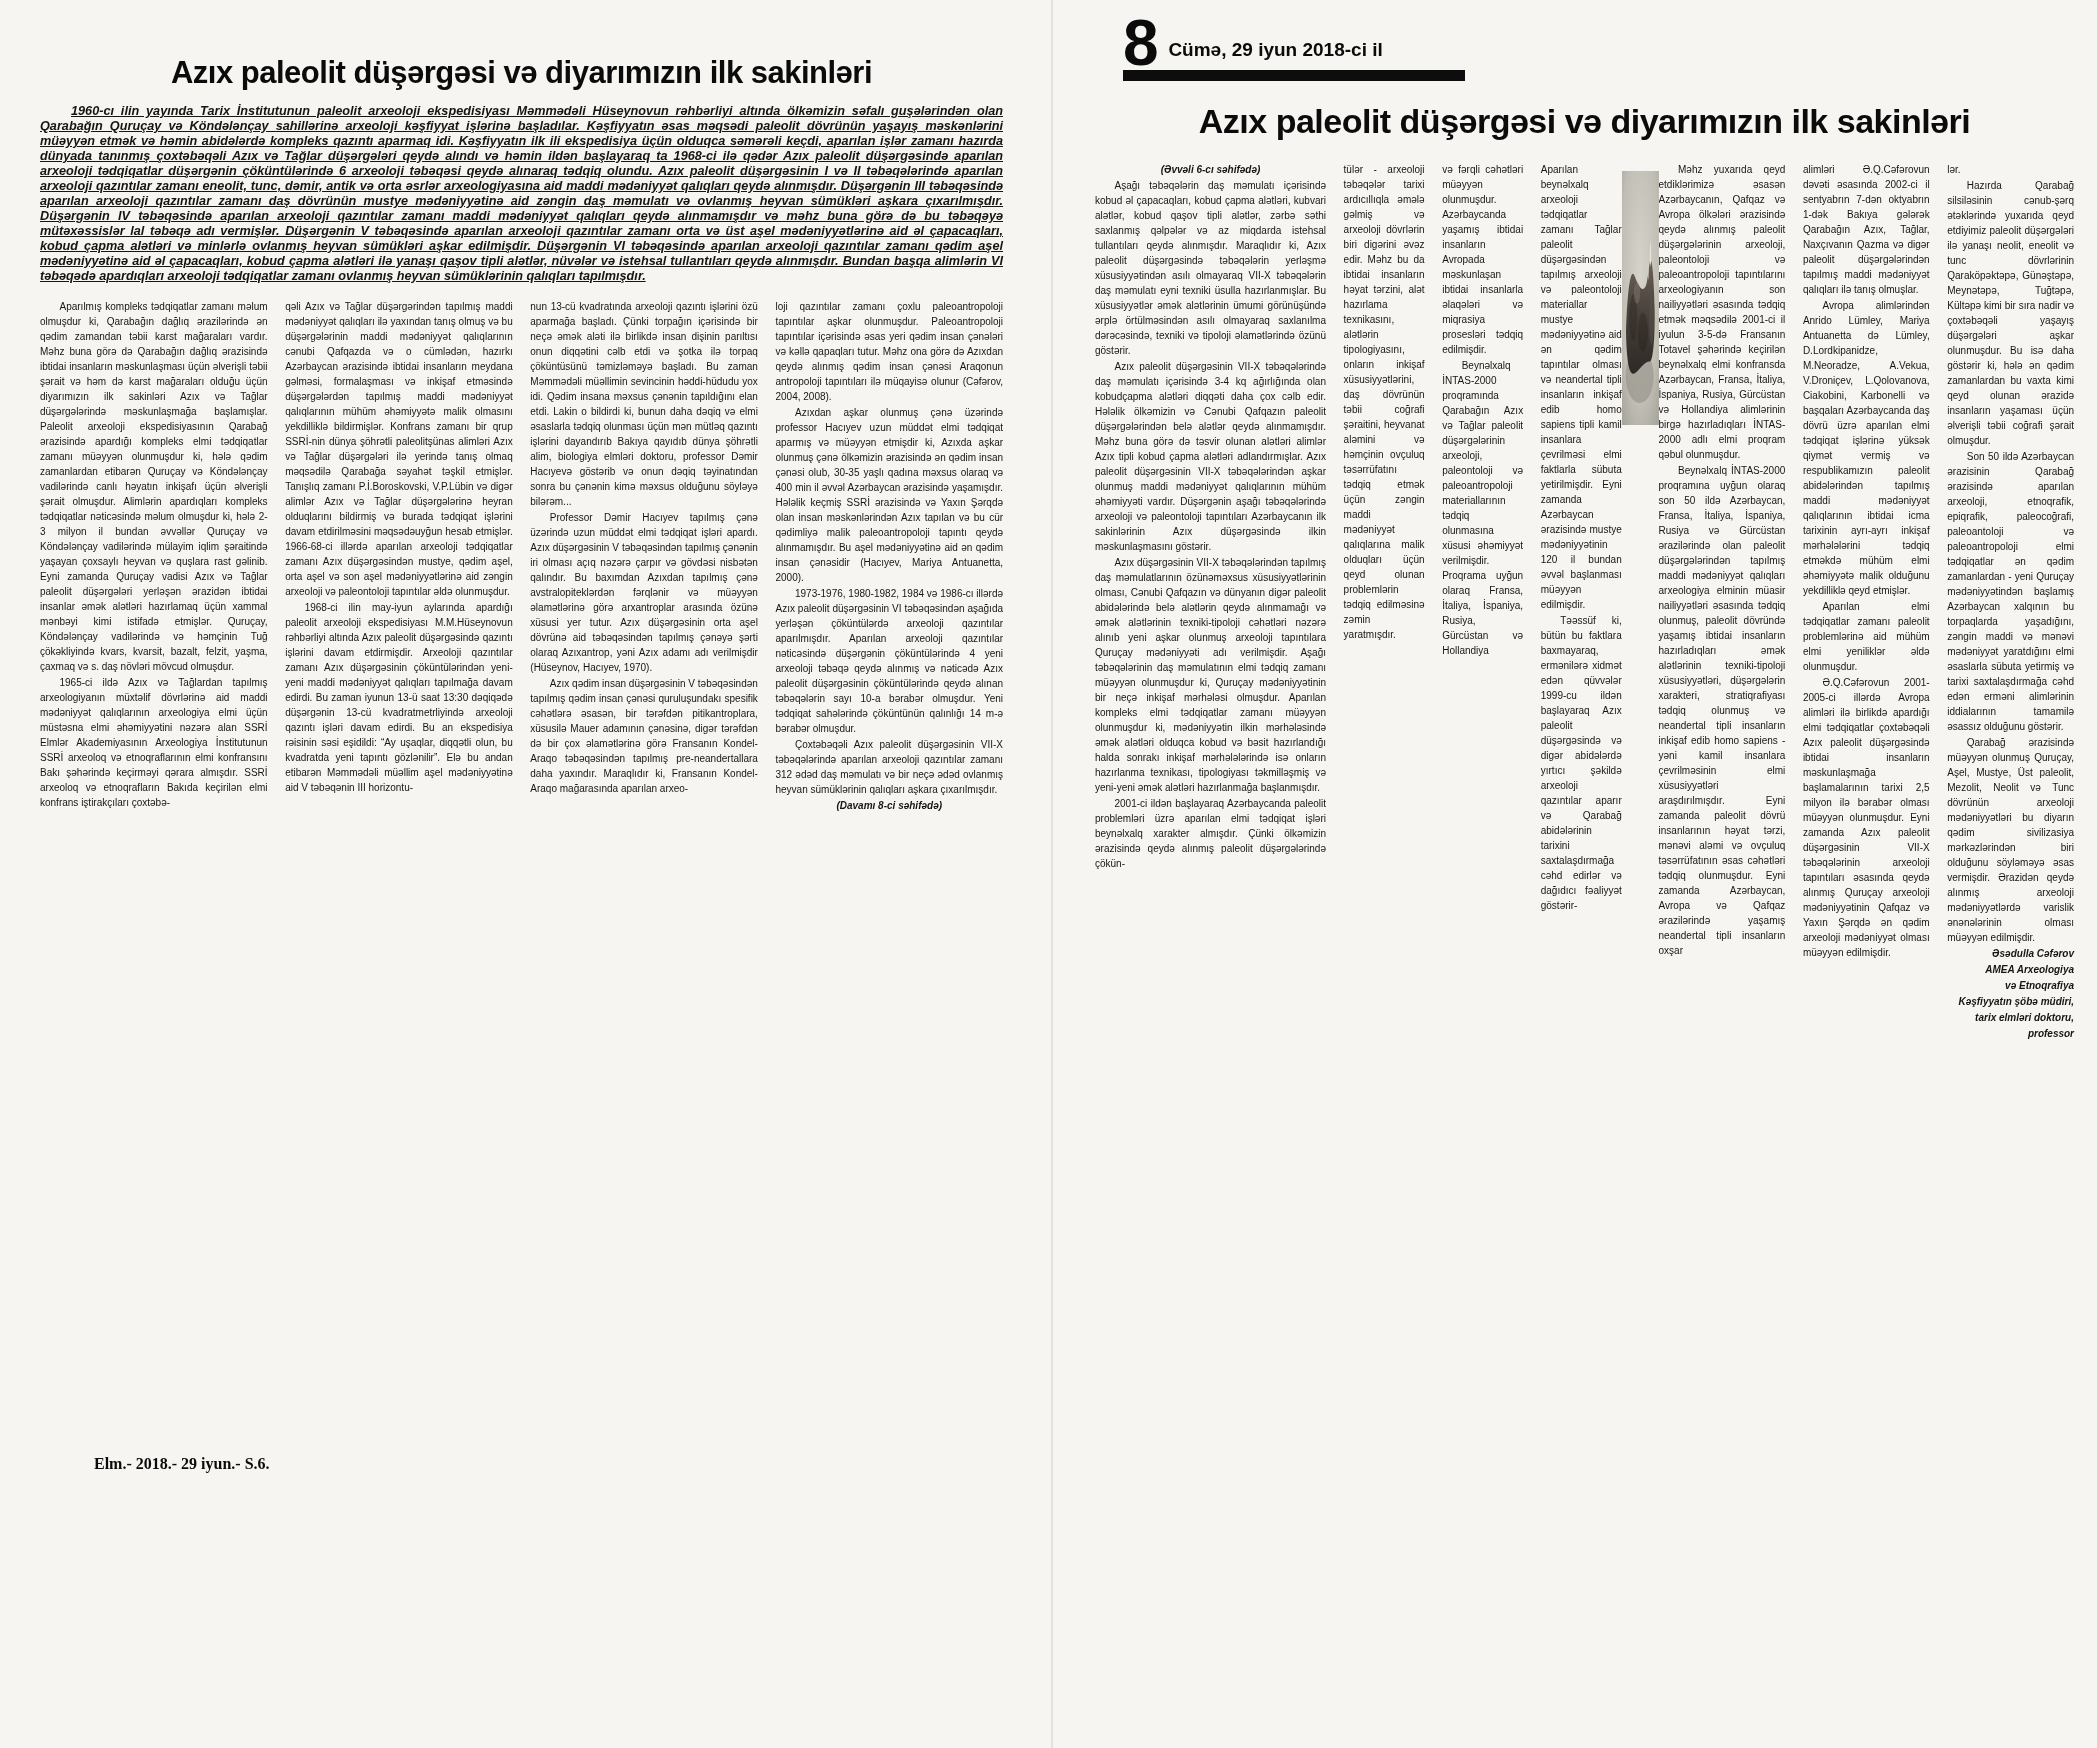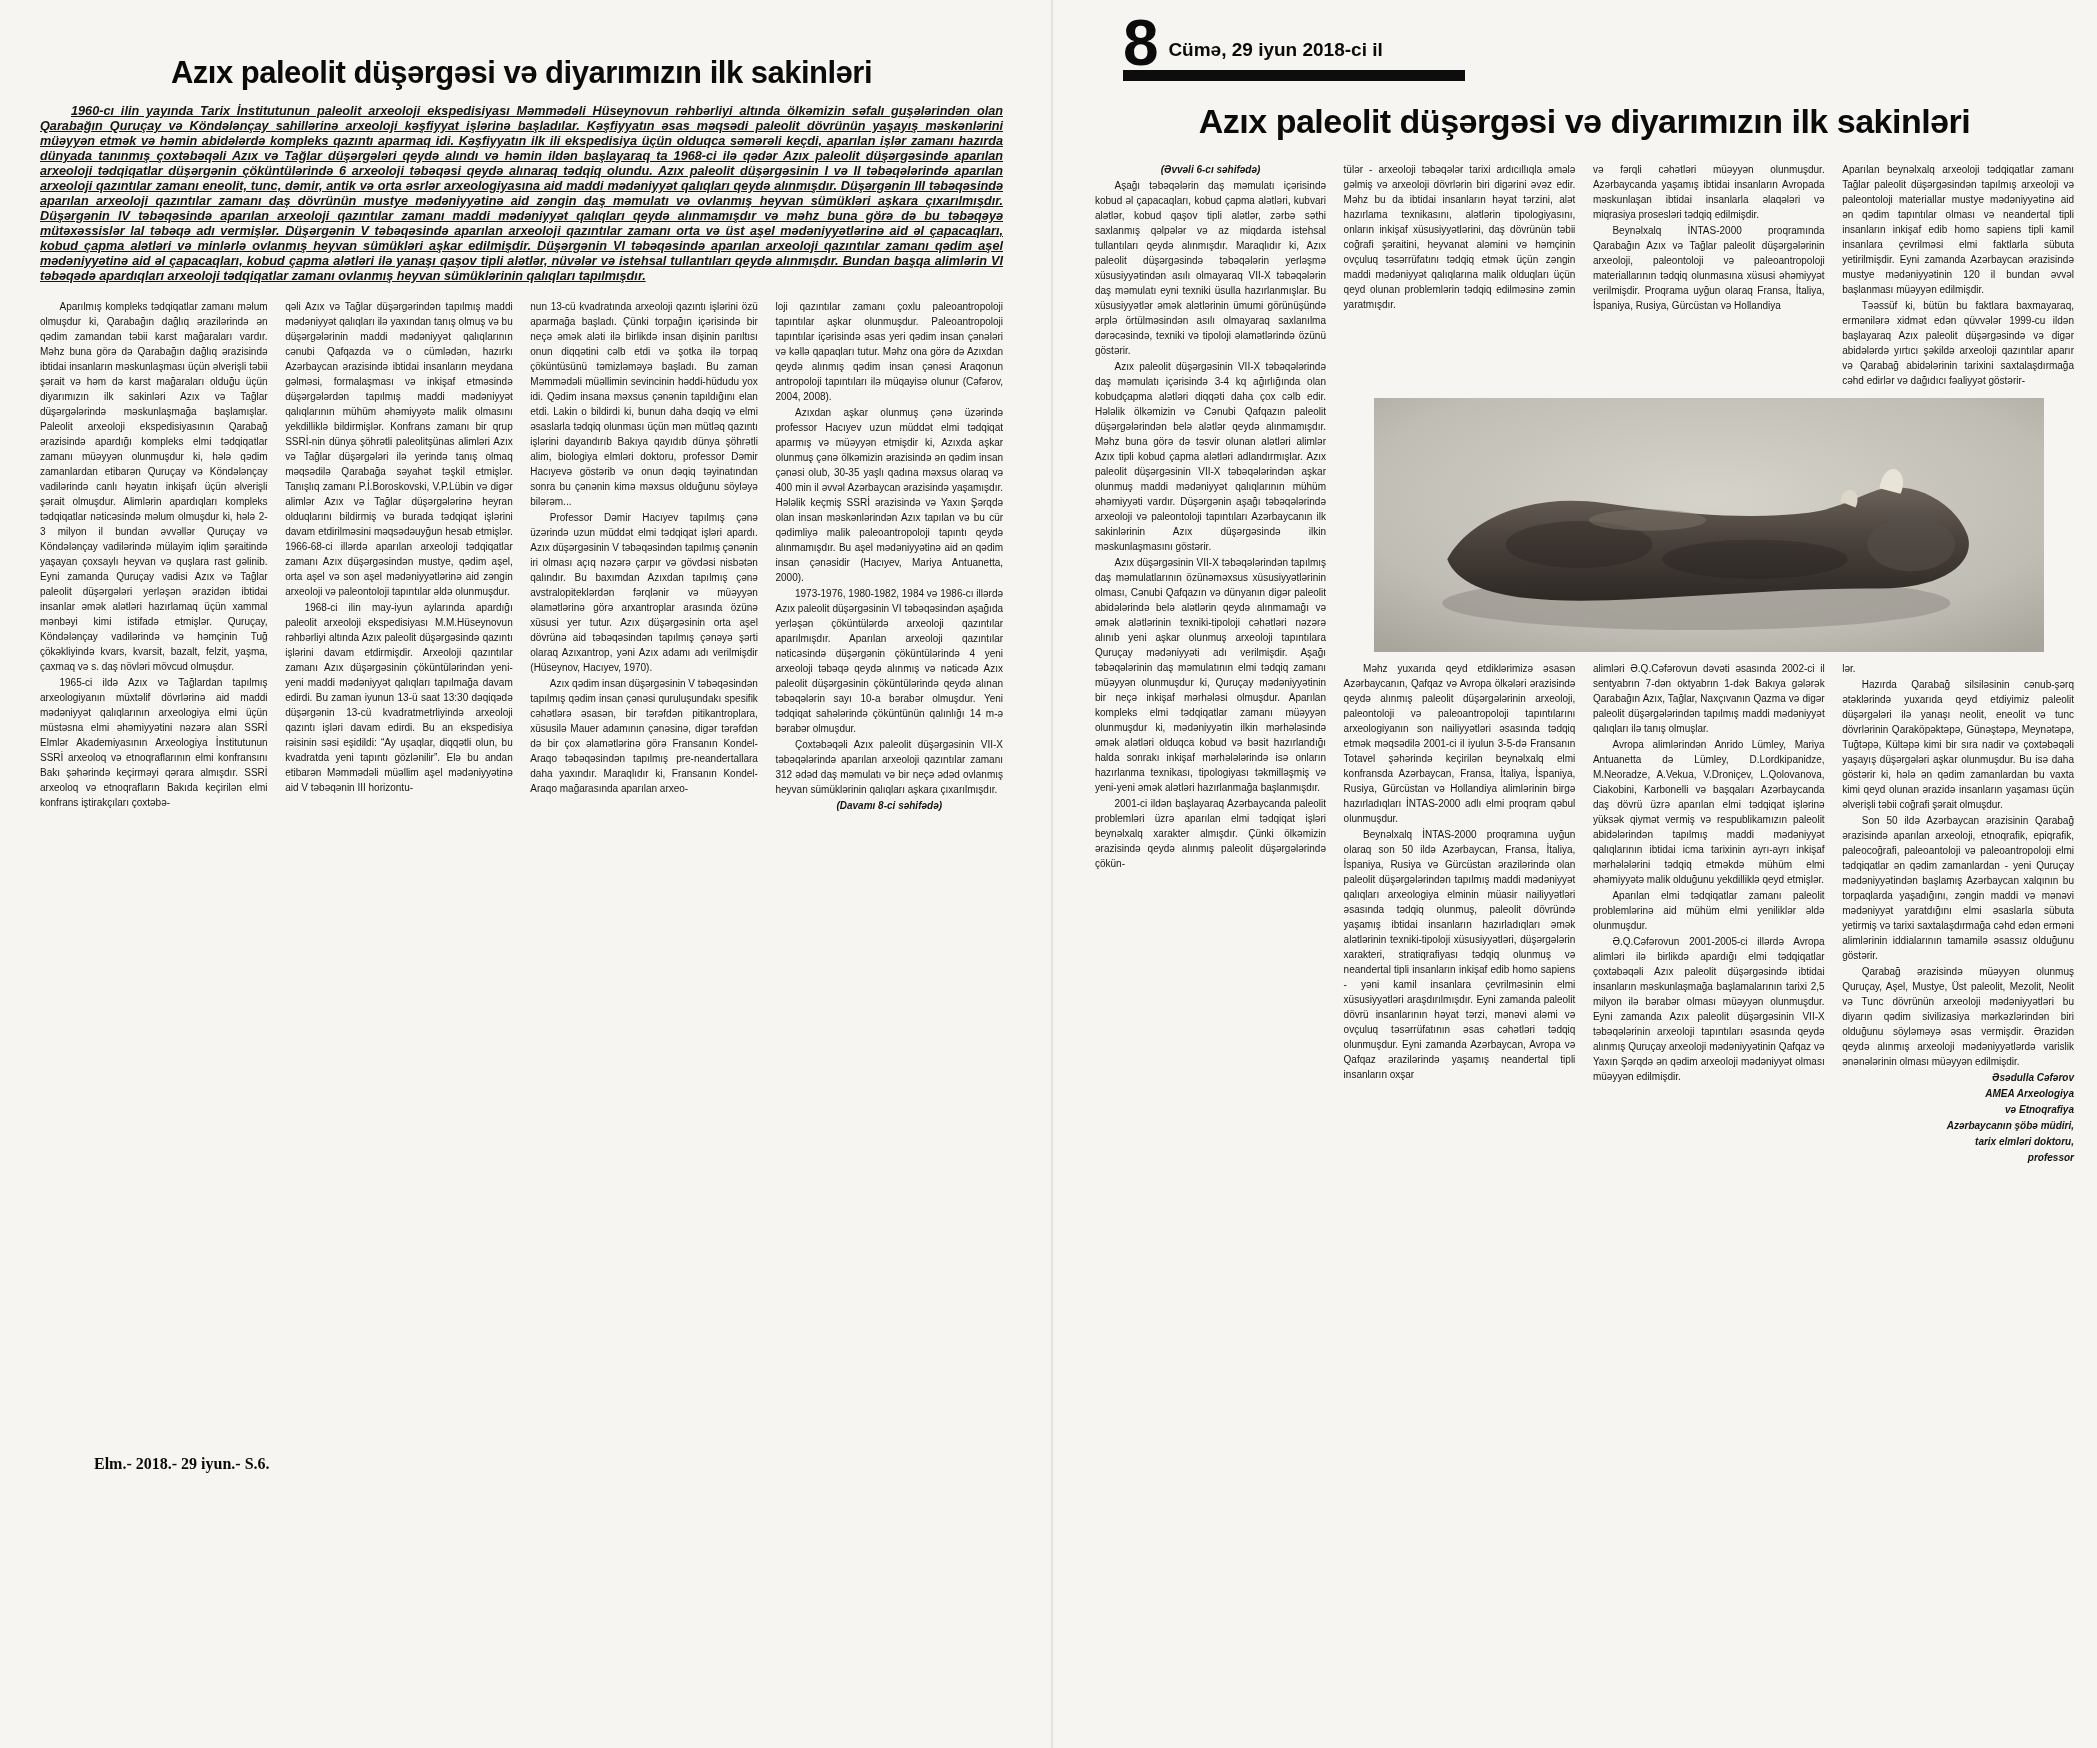--- a/index.html
+++ b/index.html
@@ -52,21 +52,21 @@
   }
   .date-line { font-size:19px; font-weight:bold; padding-bottom:8px; color:#0b0b0b; }
   .header-bar { height:10.7px; background:#0d0d0d; width:342px; margin:1px 0 0 28px; }
   .rp-headline {
     margin-top:21.5px;
     font-size:34px; font-weight:800; text-align:center;
     letter-spacing:-0.5px; color:#0b0b0b;
   }
   .rp-body { margin-top:20.5px; display:flex; gap:17.6px; }
   .rp-col1 { width:231px; flex:0 0 auto; min-width:0; }
-  .rp-rest { flex:1 1 0; min-width:0; display:flex; flex-direction:column; }
+  .rp-rest { flex:1 1 0; min-width:0; display:flex; flex-direction:row; }
   .rp-row { display:flex; gap:17.6px; }
   .rp-row .col { flex:1 1 0; }
   .photo {
     margin:8.8px auto 9.8px auto;
     width:670px; height:254px;
     background:linear-gradient(135deg,#d2cfc8 0%, #c4c1b9 55%, #b2afa7 100%);
     position:relative;
   }
   .photo svg { display:block; width:100%; height:100%; }
 
@@ -189,21 +189,21 @@
             <p class="para">Ə.Q.Cəfərovun 2001-2005-ci illərdə Avropa alimləri ilə birlikdə apardığı elmi tədqiqatlar çoxtəbəqəli Azıx paleolit düşərgəsində ibtidai insanların məskunlaşmağa başlamalarının tarixi 2,5 milyon ilə bərabər olması müəyyən olunmuşdur. Eyni zamanda Azıx paleolit düşərgəsinin VII-X təbəqələrinin arxeoloji tapıntıları əsasında qeydə alınmış Quruçay arxeoloji mədəniyyətinin Qafqaz və Yaxın Şərqdə ən qədim arxeoloji mədəniyyət olması müəyyən edilmişdir.</p>
           </div>
         <div class="col">
             <p class="para ni">lər.</p>
             <p class="para">Hazırda Qarabağ silsiləsinin cənub-şərq ətəklərində yuxarıda qeyd etdiyimiz paleolit düşərgələri ilə yanaşı neolit, eneolit və tunc dövrlərinin Qaraköpəktəpə, Günəştəpə, Meynətəpə, Tuğtəpə, Kültəpə kimi bir sıra nadir və çoxtəbəqəli yaşayış düşərgələri aşkar olunmuşdur. Bu isə daha göstərir ki, hələ ən qədim zamanlardan bu vaxta kimi qeyd olunan ərazidə insanların yaşaması üçün əlverişli təbii coğrafi şərait olmuşdur.</p>
             <p class="para">Son 50 ildə Azərbaycan ərazisinin Qarabağ ərazisində aparılan arxeoloji, etnoqrafik, epiqrafik, paleocoğrafi, paleoantoloji və paleoantropoloji elmi tədqiqatlar ən qədim zamanlardan - yeni Quruçay mədəniyyətindən başlamış Azərbaycan xalqının bu torpaqlarda yaşadığını, zəngin maddi və mənəvi mədəniyyət yaratdığını elmi əsaslarla sübuta yetirmiş və tarixi saxtalaşdırmağa cəhd edən erməni alimlərinin iddialarının tamamilə əsassız olduğunu göstərir.</p>
             <p class="para">Qarabağ ərazisində müəyyən olunmuş Quruçay, Aşel, Mustye, Üst paleolit, Mezolit, Neolit və Tunc dövrünün arxeoloji mədəniyyətləri bu diyarın qədim sivilizasiya mərkəzlərindən biri olduğunu söyləməyə əsas vermişdir. Ərazidən qeydə alınmış arxeoloji mədəniyyətlərdə varislik ənənələrinin olması müəyyən edilmişdir.</p>
             <p class="para sig">Əsədulla Cəfərov</p>
             <p class="para sig">AMEA Arxeologiya</p>
             <p class="para sig">və Etnoqrafiya</p>
-            <p class="para sig">Azərbaycanın şöbə müdiri,</p>
+            <p class="para sig">Kəşfiyyatın şöbə müdiri,</p>
             <p class="para sig">tarix elmləri doktoru,</p>
             <p class="para sig">professor</p>
           </div>
       </div>
     </div>
   </div>
 </section>
 
 
 </body></html>

